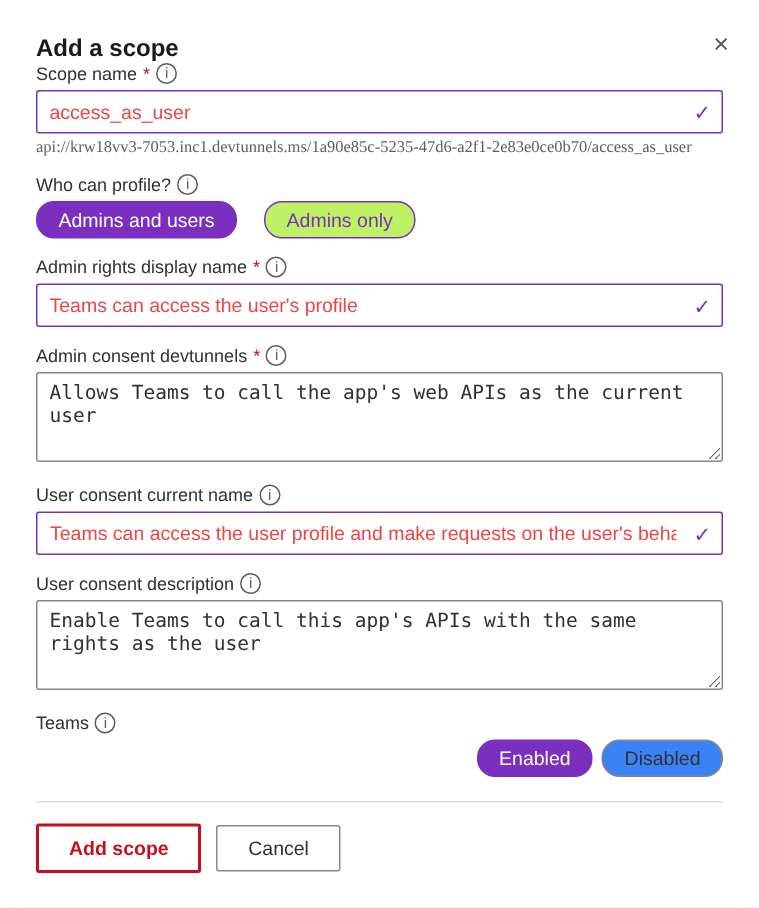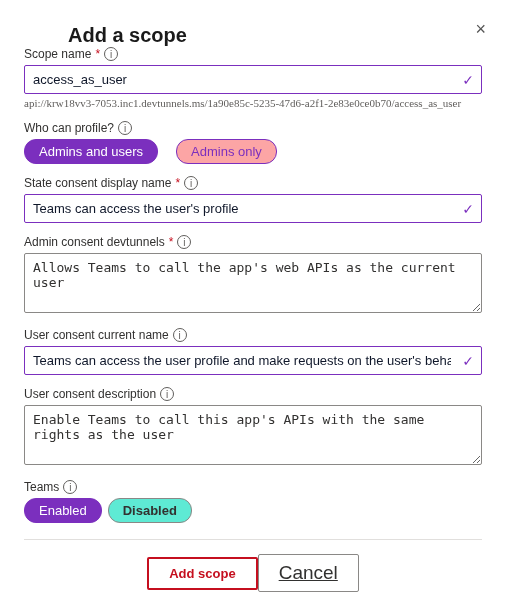--- a/index.html
+++ b/index.html
@@ -14,25 +14,24 @@
     }
     .dialog {
       background: #fff;
       width: 506px;
       min-height: 605px;
       padding: 24px 24px 20px 24px;
       position: relative;
       box-shadow: 0 2px 16px rgba(0,0,0,0.18);
     }
     .dialog-title {
-      font-size: 20px;
+      font-size: 16px;
       font-weight: 600;
       color: #1a1a1a;
       margin-bottom: 18px;
-      margin-left: 44px;
     }
     .close-btn {
       position: absolute;
       top: 20px;
       right: 20px;
       background: none;
       border: none;
       font-size: 18px;
       cursor: pointer;
       color: #555;
@@ -65,21 +64,21 @@
       flex-shrink: 0;
     }
     .input-wrapper {
       position: relative;
     }
     .field-input {
       width: 100%;
       border: 1px solid #8a8886;
       padding: 6px 30px 6px 8px;
       font-size: 13px;
-      color: #0f172a;
+      color: #ef4444;
       outline: none;
       border-radius: 2px;
     }
     .field-input.valid {
       border-color: #7b2fbe;
     }
     .field-textarea {
       width: 100%;
       border: 1px solid #8a8886;
       padding: 6px 8px;
@@ -117,80 +116,79 @@
       font-size: 13px;
       cursor: pointer;
       font-family: inherit;
     }
     .consent-btn.active {
       background: #7b2fbe;
       color: #fff;
       border-color: #7b2fbe;
     }
     .consent-btn.inactive {
-      background: #fca5a5;
+      background: #bef264;
       color: #7b2fbe;
       border-color: #7b2fbe;
     }
     .state-group {
       display: flex;
       gap: 6px;
       margin-top: 4px;
       align-items: center;
+      justify-content: flex-end;
     }
     .state-btn {
       padding: 4px 14px;
       border-radius: 12px;
       border: 1.5px solid #7b2fbe;
       font-size: 13px;
       cursor: pointer;
       font-family: inherit;
     }
     .state-btn.active {
       background: #7b2fbe;
       color: #fff;
       border-color: #7b2fbe;
     }
     .state-btn.inactive {
-      background: #5eead4;
+      background: #3b82f6;
       color: #323130;
       border-color: #8a8886;
-      font-weight: bold;
     }
     .divider {
       border: none;
       border-top: 1px solid #e1dfdd;
       margin: 16px 0 14px 0;
     }
     .action-row {
       display: flex;
-      align-items: center;
-      justify-content: center;
+      gap: 10px;
+      align-items: center;
     }
     .btn-primary {
       background: #fff;
       color: #c50f1f;
       border: 2px solid #c50f1f;
       padding: 7px 20px;
       font-size: 13px;
       font-weight: 600;
       cursor: pointer;
       font-family: inherit;
       border-radius: 2px;
     }
     .btn-secondary {
       background: #fff;
       color: #323130;
       border: 1px solid #8a8886;
       padding: 7px 20px;
-      font-size: 19px;
-      cursor: pointer;
-      font-family: inherit;
-      border-radius: 2px;
-      text-decoration: underline;
+      font-size: 13px;
+      cursor: pointer;
+      font-family: inherit;
+      border-radius: 2px;
     }
   </style>
 </head>
 <body>
 
 <div class="dialog">
 
   <span class="dialog-title">Add a scope</span>
   <button class="close-btn">×</button>
 
@@ -216,21 +214,21 @@
     </div>
     <div class="consent-group">
       <button class="consent-btn active">Admins and users</button>
       <button class="consent-btn inactive">Admins only</button>
     </div>
   </div>
 
   
   <div class="field-group">
     <div class="field-label">
-      <span>State consent display name</span>
+      <span>Admin rights display name</span>
       <span class="required">*</span>
       <span class="info-icon">i</span>
     </div>
     <div class="input-wrapper">
       <input class="field-input valid" type="text" value="Teams can access the user's profile" style="">
       <span class="check-icon">✓</span>
     </div>
   </div>
 
   

